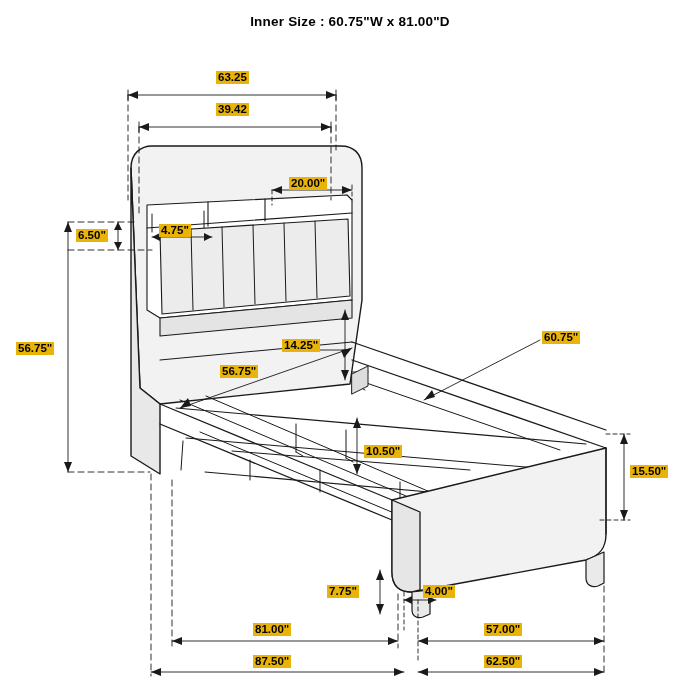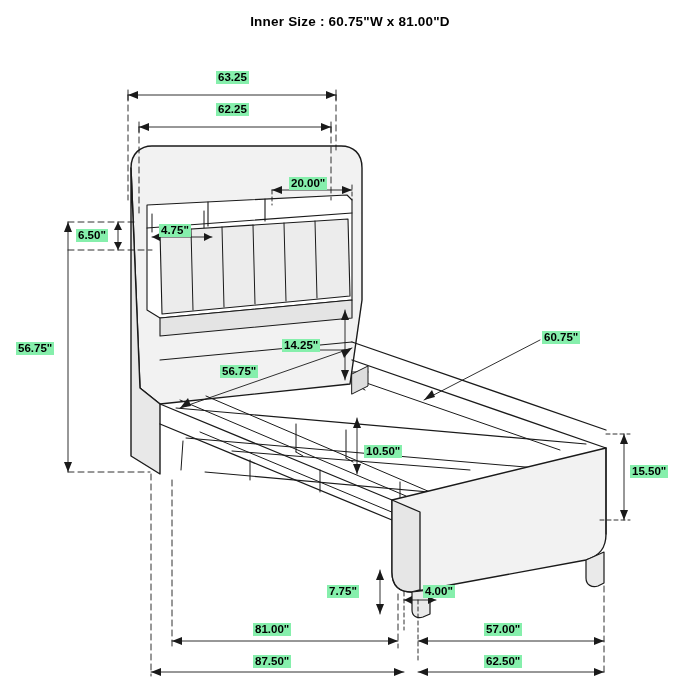--- a/index.html
+++ b/index.html
@@ -35,21 +35,21 @@
     position: absolute;
     top: 0;
     left: 0;
     width: 700px;
     height: 700px;
   }
   .dim-label {
     position: absolute;
     font-size: 11.5px;
     font-weight: bold;
-    background: #86efac;
+    background: #eab308;
     padding: 0 2px;
     white-space: nowrap;
     line-height: 13px;
   }
 </style>
 </head>
 <body>
 
 <div id="stage">
 
@@ -191,21 +191,21 @@
         <path d="M404 672 L394 668 L394 676 Z" fill="#1a1a1a" stroke="none"></path>
 
         <path d="M418 672 L604 672"></path>
         <path d="M418 672 L428 668 L428 676 Z" fill="#1a1a1a" stroke="none"></path>
         <path d="M604 672 L594 668 L594 676 Z" fill="#1a1a1a" stroke="none"></path>
       </g>
     </g>
   </svg>
 
   <div class="dim-label" style="left:216px; top:71px;">63.25</div>
-  <div class="dim-label" style="left:216px; top:103px;">62.25</div>
+  <div class="dim-label" style="left:216px; top:103px;">39.42</div>
   <div class="dim-label" style="left:289px; top:177px;">20.00"</div>
   <div class="dim-label" style="left:159px; top:224px;">4.75"</div>
   <div class="dim-label" style="left:76px; top:229px;">6.50"</div>
   <div class="dim-label" style="left:16px; top:342px;">56.75"</div>
   <div class="dim-label" style="left:282px; top:339px;">14.25"</div>
   <div class="dim-label" style="left:220px; top:365px;">56.75"</div>
   <div class="dim-label" style="left:542px; top:331px;">60.75"</div>
   <div class="dim-label" style="left:364px; top:445px;">10.50"</div>
   <div class="dim-label" style="left:630px; top:465px;">15.50"</div>
   <div class="dim-label" style="left:327px; top:585px;">7.75"</div>

